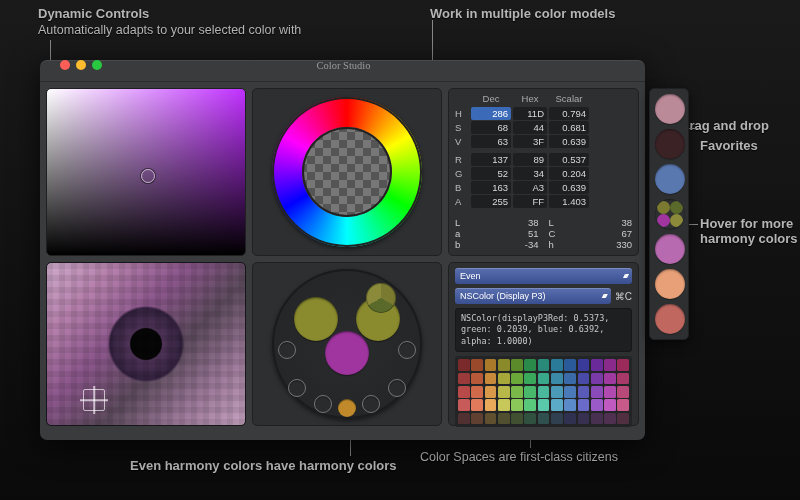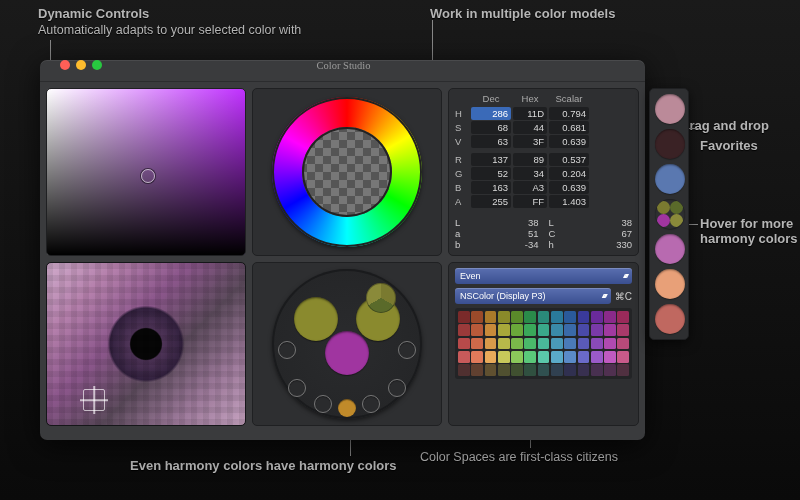--- a/index.html
+++ b/index.html
@@ -356,20 +356,21 @@
             <span class="arrows">▴▾</span>
         </div>
       </div>
       <div class="sel-row">
         <div class="select" style="flex:1">
           <span>NSColor (Display P3)</span>
             <span class="arrows">▴▾</span>
         </div>
         <span class="kbd">⌘C</span>
       </div>
+      <div class="codebox">NSColor(displayP3Red: 0.5373, green: 0.2039, blue: 0.6392, alpha: 1.0000)</div>
       <div class="swatches" id="swatches">
           <div class="sw" style="background:#7a2a2a"></div>
           <div class="sw" style="background:#9a4a2a"></div>
           <div class="sw" style="background:#aa7a2a"></div>
           <div class="sw" style="background:#8a8a2a"></div>
           <div class="sw" style="background:#5a8a2a"></div>
           <div class="sw" style="background:#2a8a4a"></div>
           <div class="sw" style="background:#2a8a7a"></div>
           <div class="sw" style="background:#2a7a9a"></div>
           <div class="sw" style="background:#2a5a9a"></div>

